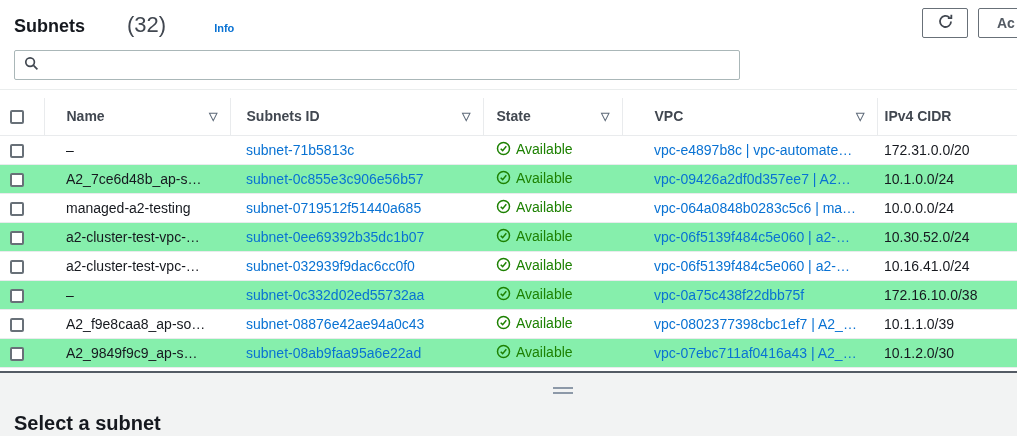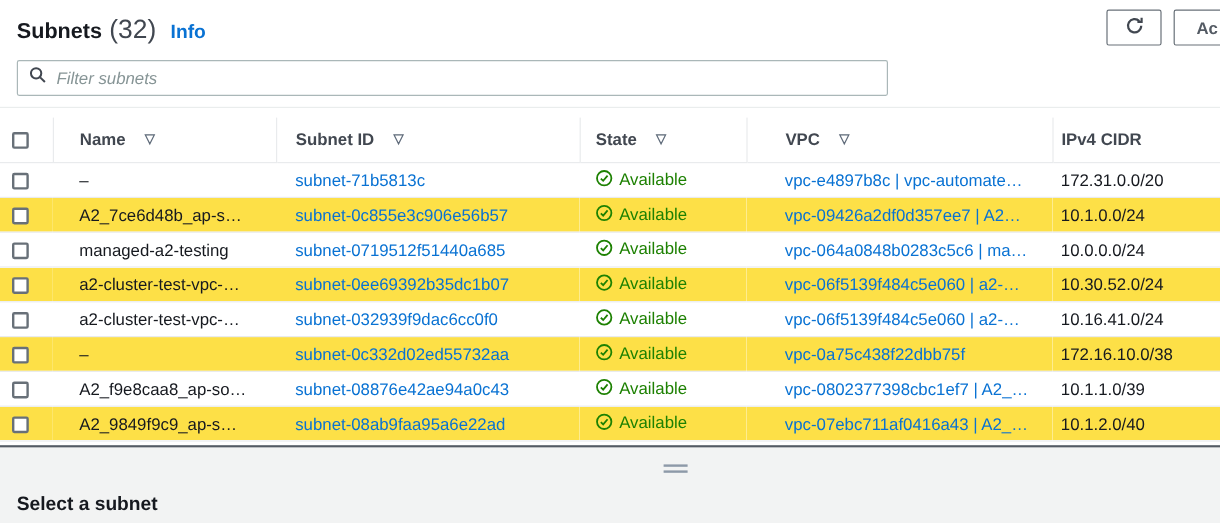--- a/index.html
+++ b/index.html
@@ -5,24 +5,24 @@
   * { margin:0; padding:0; box-sizing:border-box; }
   html,body { width:1017px; height:436px; overflow:hidden; }
   body {
     position:relative;
     background:#ffffff;
     font-family:"Liberation Sans", sans-serif;
     color:#16191f;
   }
 
   
-  .title-row { position:absolute; top:12px; left:14px; display:flex; align-items:baseline; }
+  .title-row { position:absolute; top:12px; left:14px; display:flex; align-items:baseline;gap:36px; }
   .page-title { font-size:18px; font-weight:700; color:#16191f; }
   .page-count { font-size:22px; font-weight:400; color:#414750; margin-left:6px; }
-  .info-link  { font-size:16px; font-weight:700; color:#0972d3; margin-left:12px; cursor:pointer; }
+  .info-link  { font-size:11px; font-weight:700; color:#0972d3; margin-left:12px; cursor:pointer; }
 
   .btn {
     position:absolute; top:8px; height:30px;
     background:#fff; border:1px solid #687078; border-radius:2px;
     display:flex; align-items:center; justify-content:center;
     font-size:14px; font-weight:700; color:#545b64; cursor:pointer;
   }
   .btn-refresh { left:922px; width:46px; }
   .btn-actions { left:978px; width:90px; justify-content:flex-start; padding-left:18px; }
 
@@ -41,24 +41,24 @@
 
   .section-divider { position:absolute; top:89px; left:0; width:100%; height:1px; background:#eaeded; }
 
   
   table { position:absolute; top:98px; left:0; width:1017px; border-collapse:collapse; table-layout:fixed; }
   th {
     height:37px; text-align:left; font-size:14px; font-weight:700; color:#414750;
     border-bottom:1px solid #e9ebed; cursor:pointer;
   }
   th.div { border-left:1px solid #e9ebed; }
-  .th-inner { display:flex; align-items:center; justify-content:flex-start; padding-right:12px;gap:16px; }
+  .th-inner { display:flex; align-items:center; justify-content:space-between; padding-right:12px;gap:16px; }
   .sort-icon { font-size:11px; color:#5f6b7a; line-height:1; }
   td { height:29px; font-size:14px; border-bottom:1px solid #e9ebed; white-space:nowrap; overflow:hidden; }
-  tr.alt td { background:#fde047; }
+  tr.alt td { background:#86efac; }
 
   .pad-cb   { padding-left:10px; }
   .pad-name { padding-left:22px; }
   .pad-sub  { padding-left:16px; }
   .pad-st   { padding-left:13px;margin-left:16px; }
   .pad-vpc  { padding-left:32px; }
   .pad-cidr { padding-left:7px; }
 
   .cb {
     width:14px; height:14px; border:2px solid #687078; border-radius:2px;
@@ -66,21 +66,21 @@
   }
   a.cell-link { color:#0972d3; text-decoration:none; cursor:pointer; }
   .status { display:inline-flex; align-items:flex-start; color:#1d8102; }
   .status svg { margin-right:5px; flex:none; }
 
   
   .table-end   { position:absolute; top:371px; left:0; width:100%; height:2px; background:#545b64; }
   .bottom-panel{ position:absolute; top:373px; left:0; width:100%; height:63px; background:#f2f3f3; }
   .drag-handle { position:absolute; left:553px; top:14px; width:20px; cursor:row-resize; }
   .drag-handle div { height:2px; background:#8d99a8; margin-bottom:3px; }
-  .select-label{ position:absolute; left:14px; top:39px; font-size:16px; font-weight:700; color:#16191f; }
+  .select-label{ position:absolute; left:14px; top:39px; font-size:20px; font-weight:700; color:#16191f; }
 </style>
 </head>
 <body>
 
 <div class="title-row">
   <span class="page-title">Subnets</span>
   <span class="page-count">(32)</span>
   <span class="info-link">Info</span>
 </div>
 
@@ -96,21 +96,20 @@
   <span>Ac</span>
 </div>
 
 <div class="filter-box">
   <span>
     <svg width="15" height="15" viewBox="0 0 16 16">
       <circle cx="6.5" cy="6.5" r="4.6" fill="none" stroke="#414750" stroke-width="1.8"></circle>
       <line x1="10.1" y1="10.1" x2="14.3" y2="14.3" stroke="#414750" stroke-width="1.8"></line>
     </svg>
   </span>
-  <input type="text" placeholder="Filter subnets" style="">
 </div>
 
 <div class="section-divider"></div>
 
 <table>
   <colgroup>
     <col style="width:44px">
       <col style="width:186px">
       <col style="width:253px">
     <col style="width:139px">
@@ -123,21 +122,21 @@
         <span class="cb"></span>
       </th>
       <th class="div pad-name">
         <div class="th-inner">
           <span>Name</span>
           <span class="sort-icon">▽</span>
         </div>
       </th>
       <th class="div pad-sub">
         <div class="th-inner">
-          <span>Subnet ID</span>
+          <span>Subnets ID</span>
           <span class="sort-icon">▽</span>
         </div>
       </th>
       <th class="div pad-st">
         <div class="th-inner">
           <span>State</span>
           <span class="sort-icon">▽</span>
         </div>
       </th>
       <th class="div pad-vpc">
@@ -321,21 +320,21 @@
         <svg width="15" height="15" viewBox="0 0 16 16">
           <circle cx="8" cy="8" r="6.4" fill="none" stroke="#1d8102" stroke-width="1.6"></circle>
           <path d="M5 8.3 L7.1 10.3 L11 5.7" fill="none" stroke="#1d8102" stroke-width="1.6"></path>
         </svg>
         <span>Available</span>
       </span>
     </td>
     <td class="pad-vpc">
       <a class="cell-link">vpc-07ebc711af0416a43 | A2_…</a>
     </td>
-    <td class="pad-cidr">10.1.2.0/40</td>
+    <td class="pad-cidr">10.1.2.0/30</td>
   </tr>
     </tbody>
 </table>
 
 <div class="table-end"></div>
 <div class="bottom-panel">
   <div class="drag-handle">
     <div></div>
       <div></div>
   </div>

